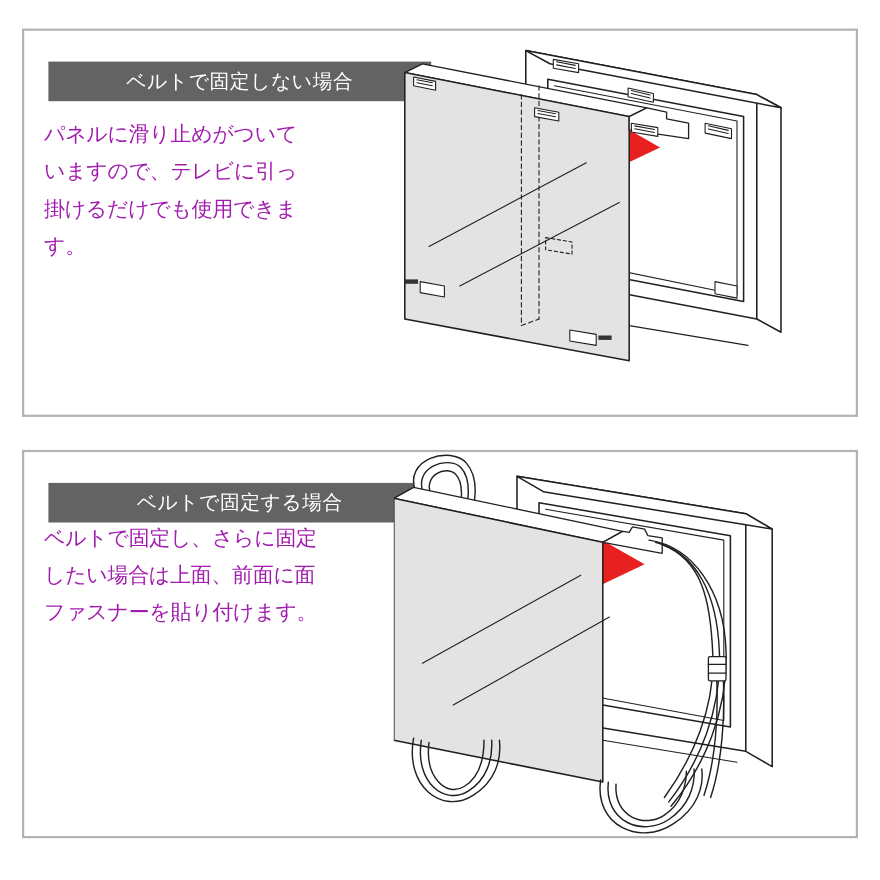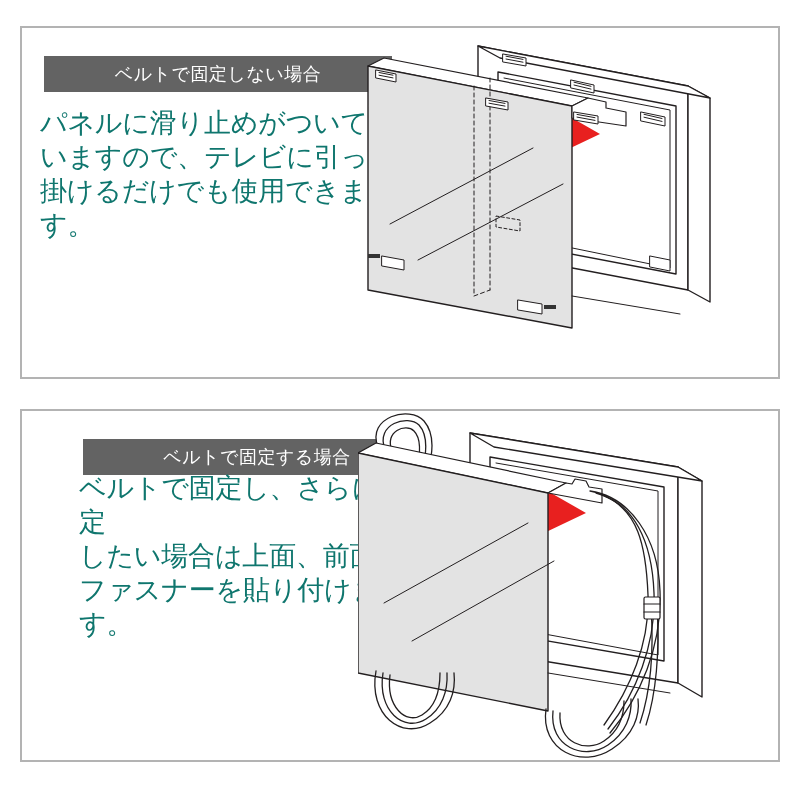--- a/index.html
+++ b/index.html
@@ -22,21 +22,21 @@
   }
   .card {
     position: absolute;
     left: 20px;
     width: 760px;
     border: 2px solid #b3b3b3;
     background: #ffffff;
     box-sizing: border-box;
   }
   #card-1 { top: 26px;  height: 353px; }
-  #card-2 { top: 409px; height: 353px; padding-left: 39px; }
+  #card-2 { top: 409px; height: 353px; }
 
   .card-inner {
     position: relative;
     width: 100%;
     height: 100%;
   }
 
   .heading-bar {
     position: absolute;
     left: 22px;
@@ -56,22 +56,22 @@
     letter-spacing: 0.5px;
     white-space: nowrap;
     font-weight: 400;
   }
 
   .body-text {
     position: absolute;
     left: 18px;
     top: 78px;
     width: 352px;
-    color: #0f766e;
-    font-size: 27px;
+    color: #a21caf;
+    font-size: 19px;
     line-height: 34px;
     letter-spacing: -0.2px;
     white-space: pre-line;
     font-weight: 400;
   }
   #card-2 .body-text { top: 62px; font-family: Liberation Mono, monospace; }
 
   .illus {
     position: absolute;
     right: 0px;

